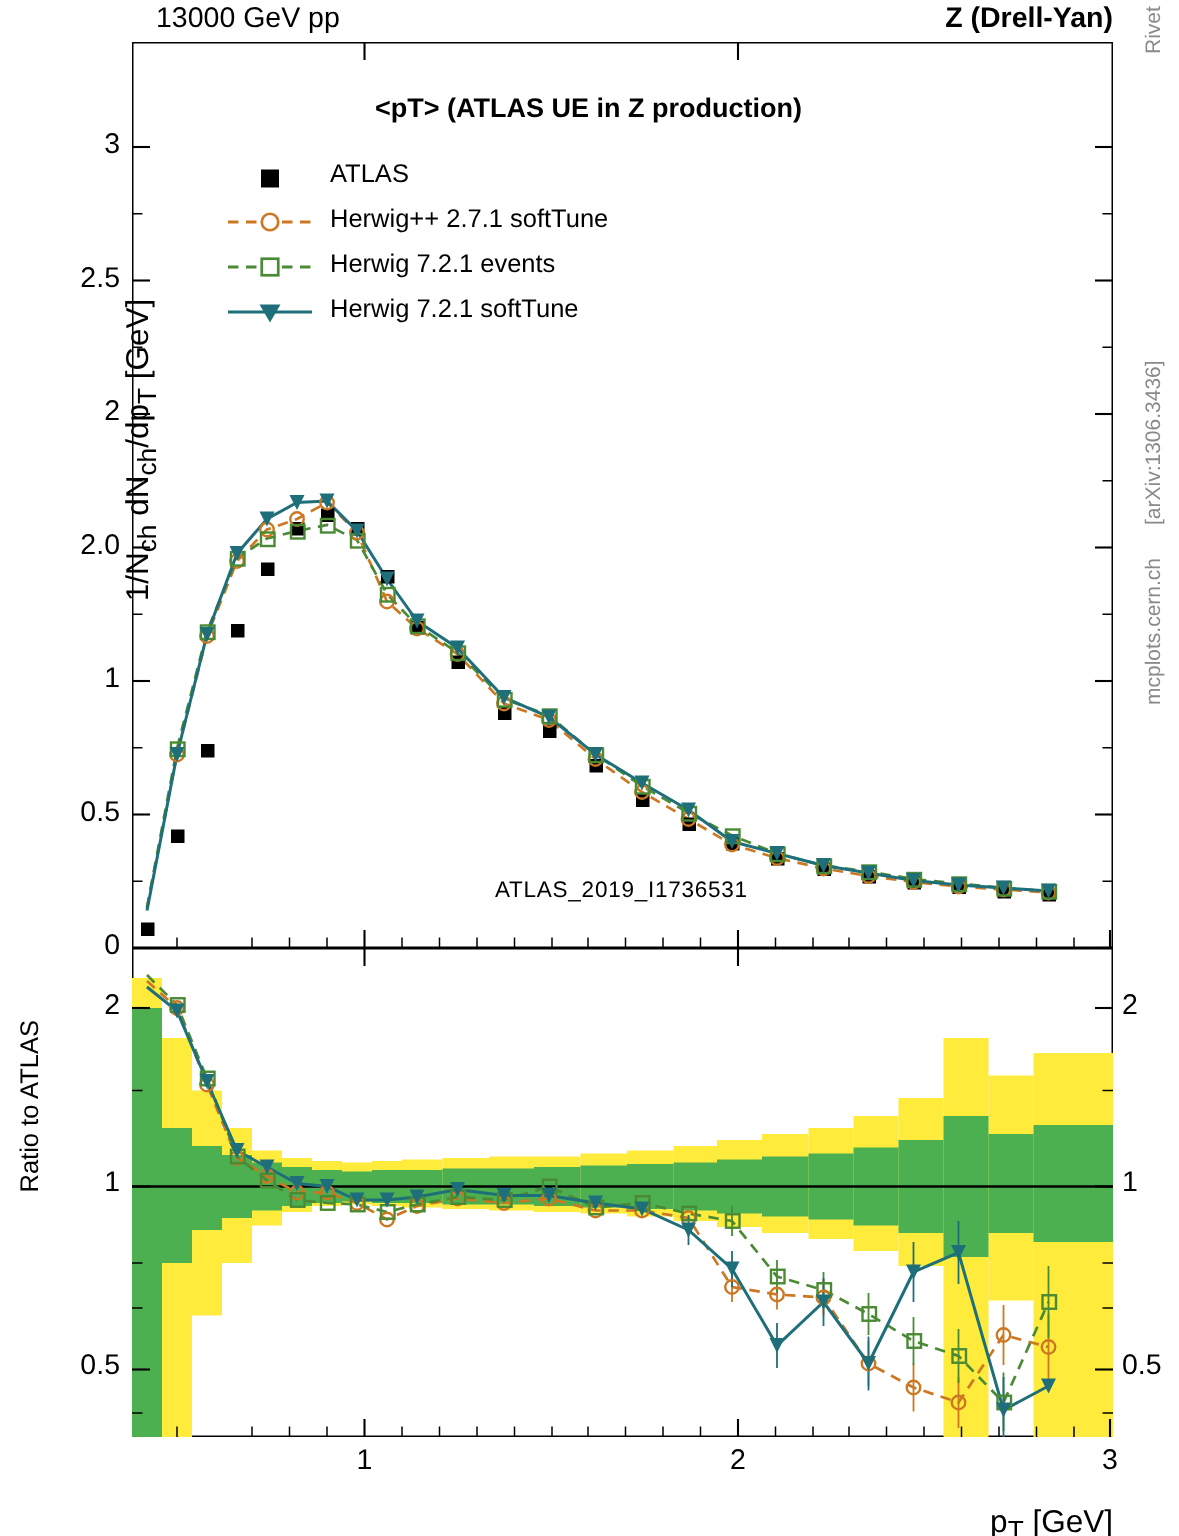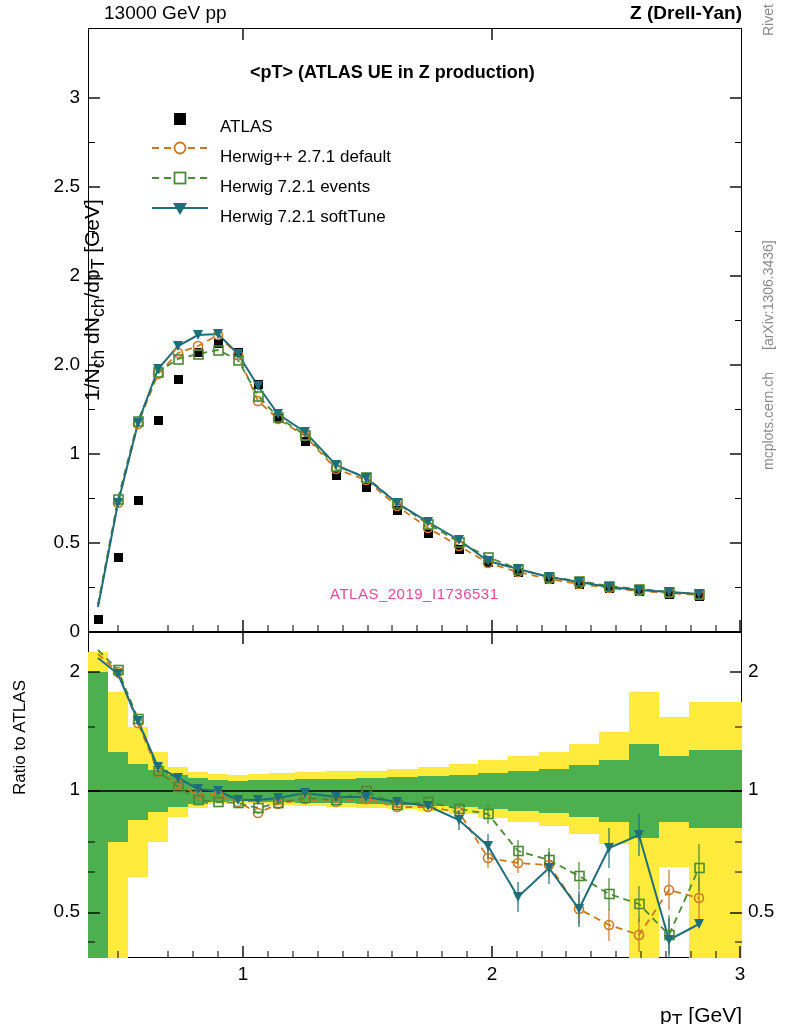--- a/index.html
+++ b/index.html
@@ -27,25 +27,25 @@
 
   
   .rightnote{position:absolute;color:#8a8a8a;font-size:14px;transform-origin:left top;transform:rotate(-90deg);white-space:nowrap;}
 
   
   #plot-title{left:250px;top:62px;font-size:18px;font-weight:bold;}
 
   
   #legend{left:150px;top:105px;font-size:17px;}
   .leg-row{position:relative;height:30px;}
-  .leg-lab{position:absolute;left:70px;top:12px;white-space:nowrap;}
+  .leg-lab{position:absolute;left:70px;top:1px;white-space:nowrap;}
   .leg-mark{position:absolute;left:0px;top:0px;width:62px;height:26px;}
 
   
-  #watermark{left:330px;top:585px;font-size:15px;color:#ec4899;letter-spacing:.5px;}
+  #watermark{left:330px;top:585px;font-size:15px;color:#000000;letter-spacing:.5px;}
 
   svg{display:block;}
 </style>
 </head>
 <body>
 
 <div id="root">
 
   <div class="abs txt" id="hdr-left">13000 GeV pp</div>
   <div class="abs txt" id="hdr-right">Z (Drell-Yan)</div>
@@ -253,21 +253,21 @@
       <svg class="leg-mark" viewBox="0 0 62 26">
         <rect x="24" y="8" width="12" height="12" fill="#000"></rect>
       </svg>
       <span class="leg-lab">ATLAS</span>
     </div>
     <div class="leg-row">
       <svg class="leg-mark" viewBox="0 0 62 26">
         <line x1="2" y1="13" x2="58" y2="13" stroke="#cc7722" stroke-width="2" stroke-dasharray="7,5"></line>
         <circle cx="30" cy="13" r="5.5" fill="#fff" stroke="#cc7722" stroke-width="1.8"></circle>
       </svg>
-      <span class="leg-lab">Herwig++ 2.7.1 default</span>
+      <span class="leg-lab">Herwig++ 2.7.1 softTune</span>
     </div>
     <div class="leg-row">
       <svg class="leg-mark" viewBox="0 0 62 26">
         <line x1="2" y1="13" x2="58" y2="13" stroke="#4a8a34" stroke-width="2" stroke-dasharray="7,5"></line>
         <rect x="24.5" y="7.5" width="11" height="11" fill="#fff" stroke="#4a8a34" stroke-width="1.8"></rect>
       </svg>
       <span class="leg-lab">Herwig 7.2.1 events</span>
     </div>
     <div class="leg-row">
       <svg class="leg-mark" viewBox="0 0 62 26">

